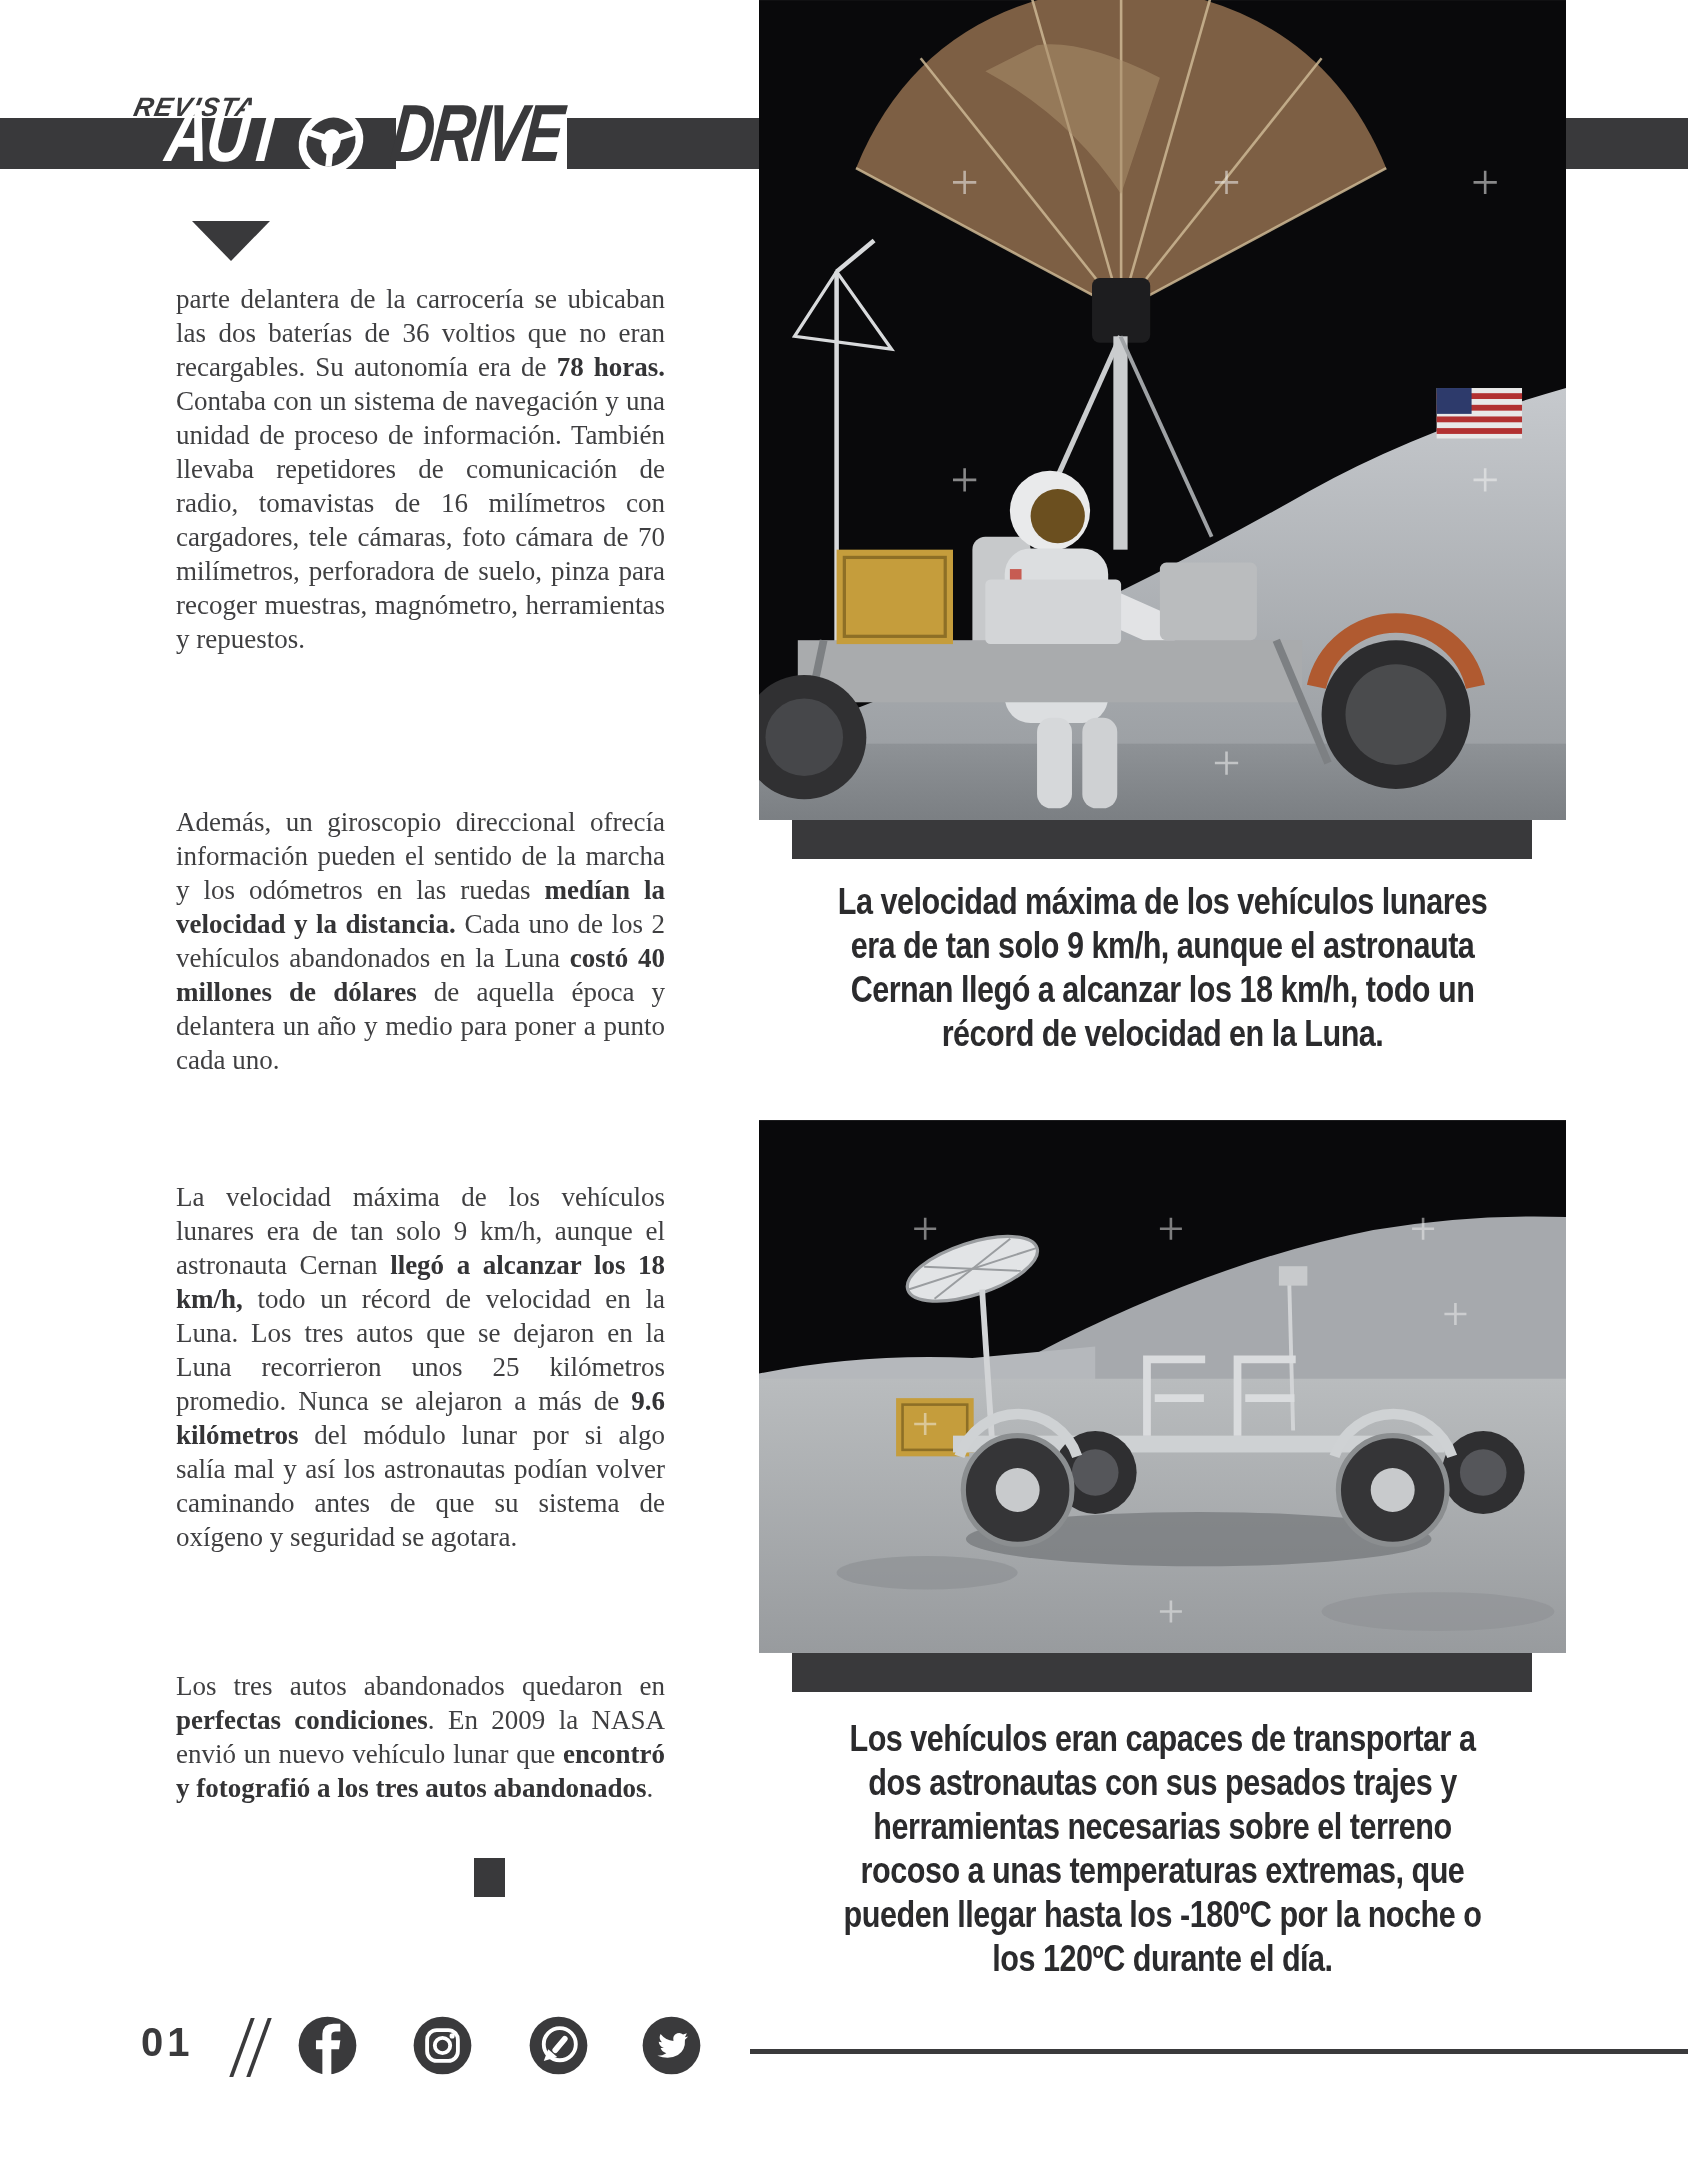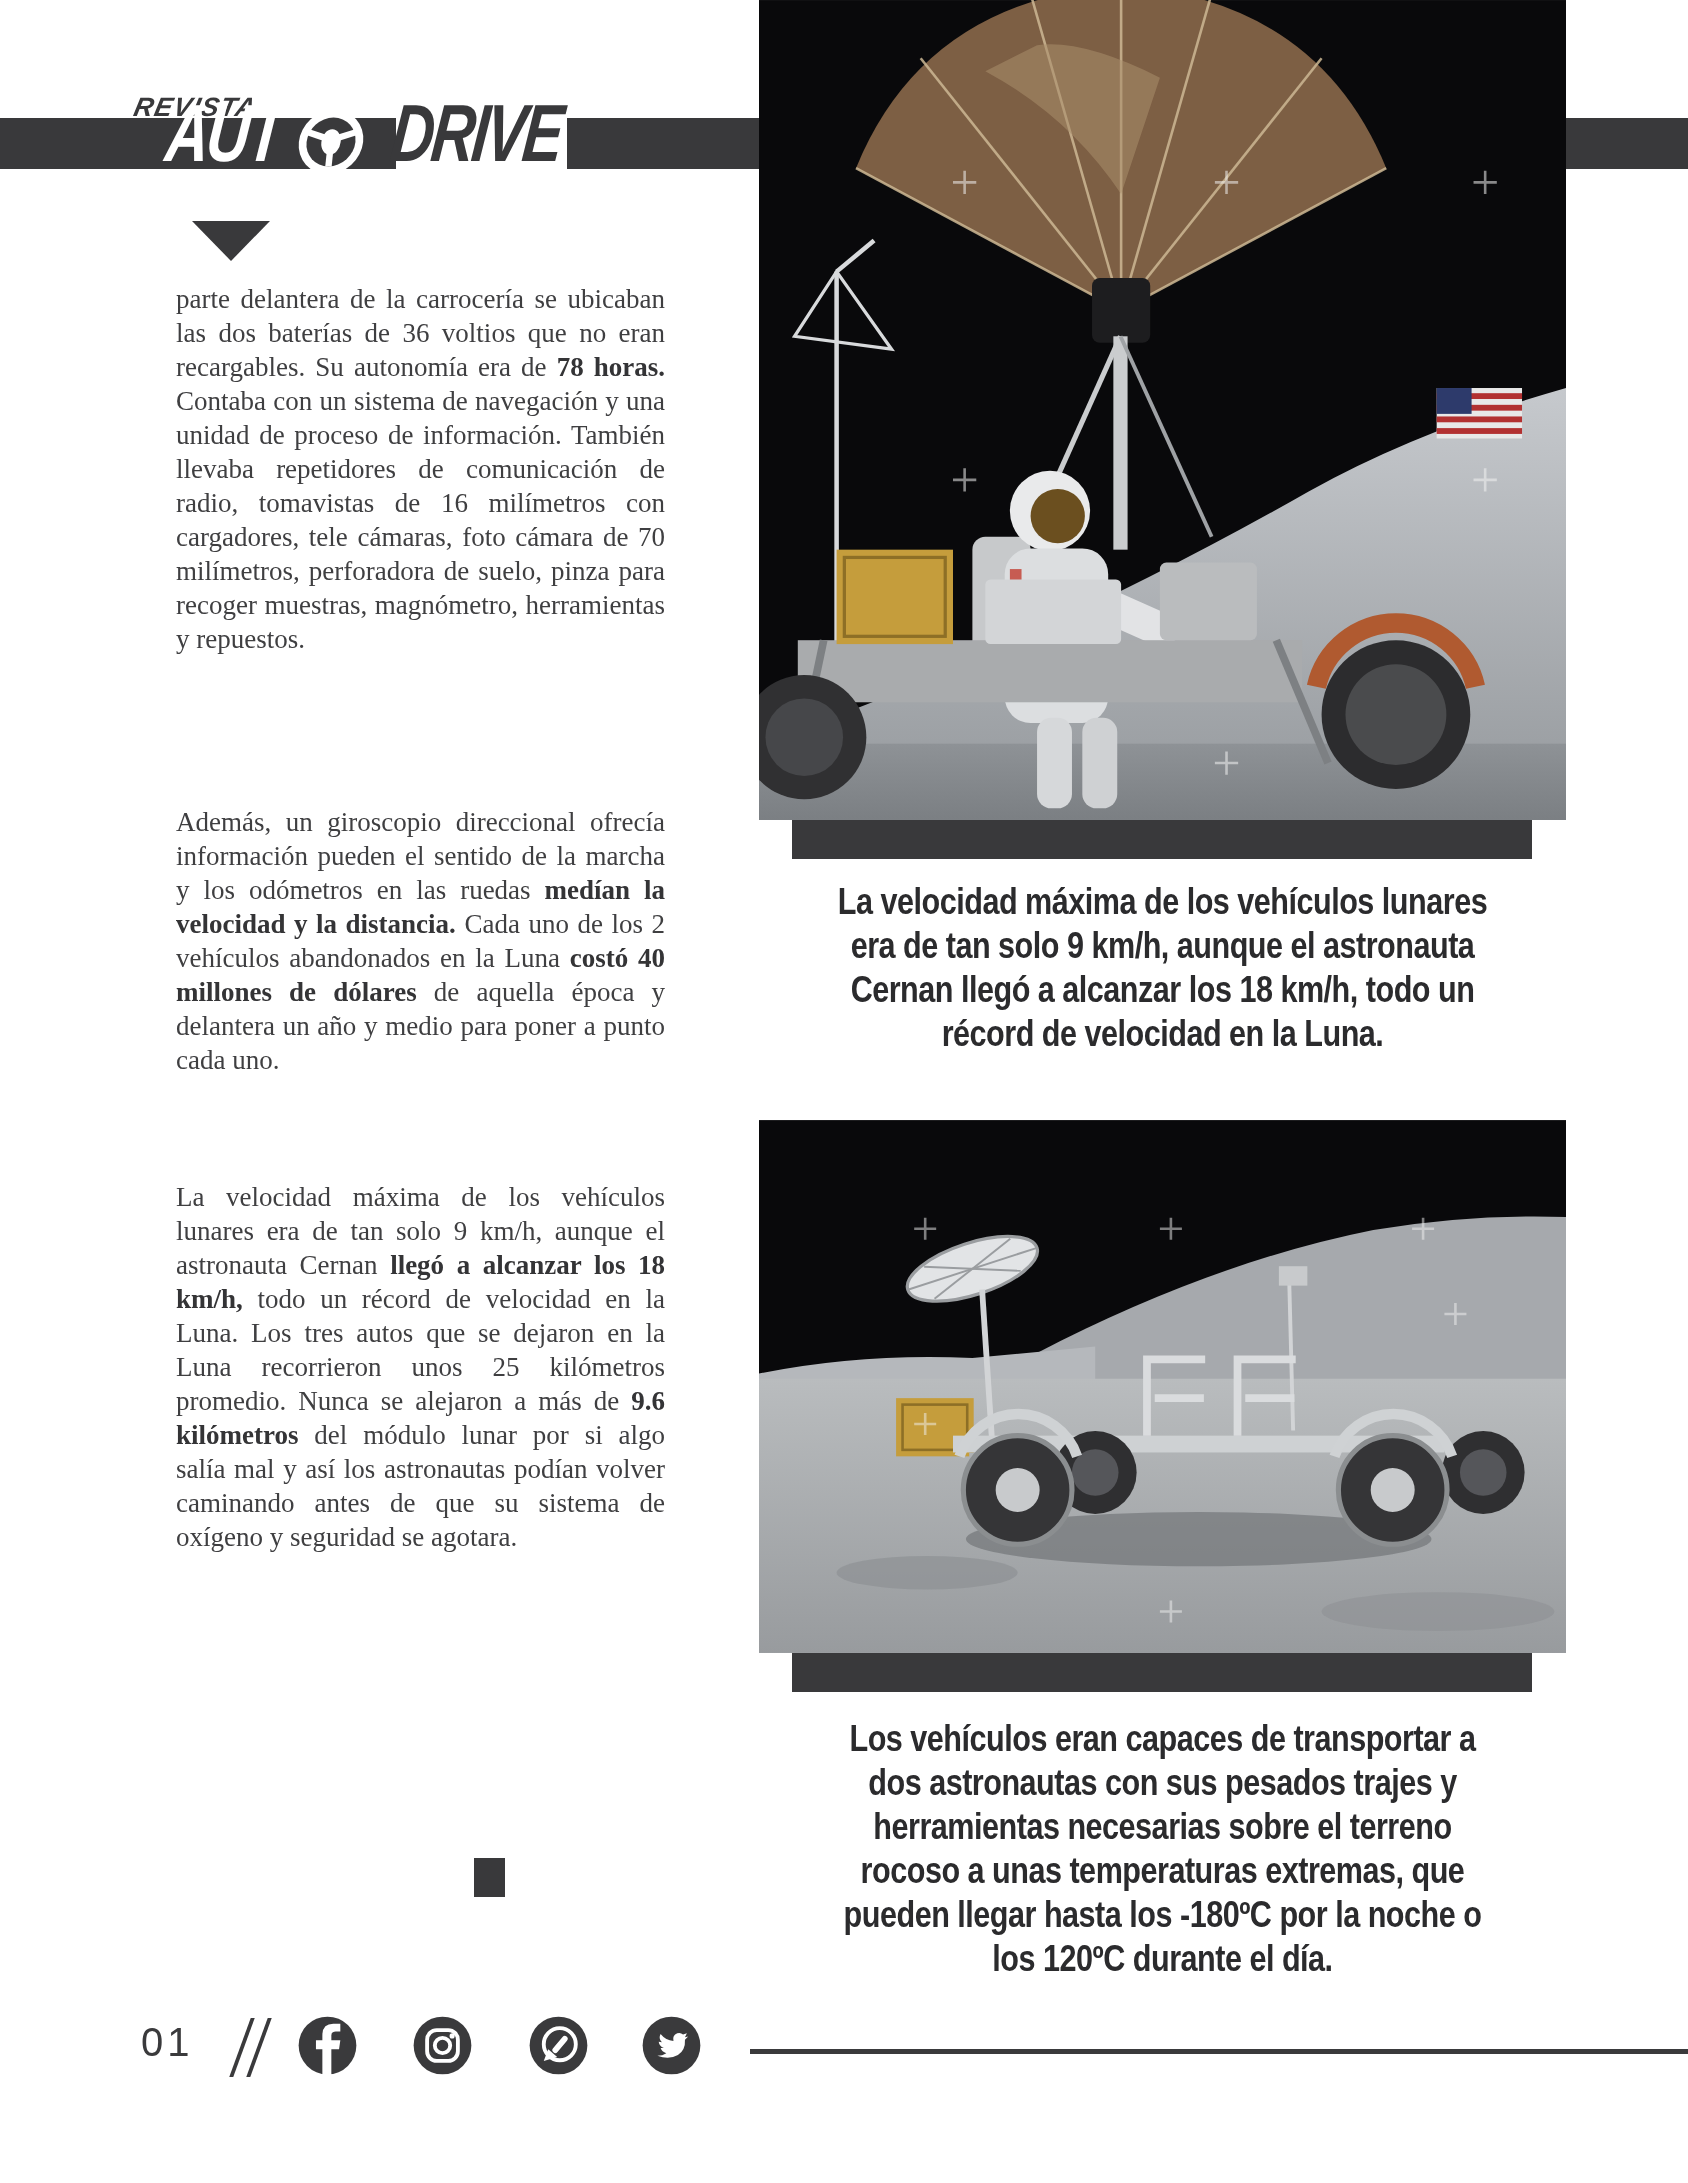--- a/index.html
+++ b/index.html
@@ -42,21 +42,21 @@
   
   .caption{
     position:absolute;left:695px;width:935px;text-align:center;
     font-family:"Liberation Sans",sans-serif;font-weight:bold;
     font-size:36px;line-height:44px;color:#2b2b2d;letter-spacing:-0.6px;
     transform:scaleX(0.85);transform-origin:50% 0;
   }
   
   .page-num{
     position:absolute;left:141px;top:2020px;
-    font-family:"Liberation Sans",sans-serif;font-weight:normal;
+    font-family:"Liberation Sans",sans-serif;font-weight:bold;
     font-size:40px;letter-spacing:3.9px;color:#3a3a3c;
   }
   .slash{position:absolute;top:2018px;width:3.9px;height:59px;background:#3a3a3c;transform:skewX(-20deg);}
   .social{position:absolute;top:2016px;width:59px;height:59px;}
   .footer-line{position:absolute;left:750px;top:2049px;width:938px;height:4.5px;background:#3a3a3c;}
 </style>
 </head>
 <body>
 
 <div id="page">
@@ -78,20 +78,21 @@
       </g>
     </svg>
     <div class="logo-big dark">DRIVE</div>
   </div>
 
   <div class="tri-down"></div>
 
   <div class="para" style="top:282px;"><span>parte delantera de la carrocería se ubicaban las dos baterías de 36 voltios que no eran recargables. Su autonomía era de </span><b>78 horas.</b><span> Contaba con un sistema de navegación y una unidad de proceso de información. También llevaba repetidores de comunicación de radio, tomavistas de 16 milímetros con cargadores, tele cámaras, foto cámara de 70 milímetros, perforadora de suelo, pinza para recoger muestras, magnómetro, herramientas y repuestos.</span></div>
   <div class="para" style="top:805px;"><span>Además, un giroscopio direccional ofrecía información pueden el sentido de la marcha y los odómetros en las ruedas </span><b>medían la velocidad y la distancia.</b><span> Cada uno de los 2 vehículos abandonados en la Luna </span><b>costó 40 millones de dólares</b><span> de aquella época y delantera un año y medio para poner a punto cada uno.</span></div>
   <div class="para" style="top:1180px;"><span>La velocidad máxima de los vehículos lunares era de tan solo 9 km/h, aunque el astronauta Cernan </span><b>llegó a alcanzar los 18 km/h,</b><span> todo un récord de velocidad en la Luna. Los tres autos que se dejaron en la Luna recorrieron unos 25 kilómetros promedio. Nunca se alejaron a más de </span><b>9.6 kilómetros</b><span> del módulo lunar por si algo salía mal y así los astronautas podían volver caminando antes de que su sistema de oxígeno y seguridad se agotara.</span></div>
+  <div class="para" style="top:1669px;"><span>Los tres autos abandonados quedaron en </span><b>perfectas condiciones</b><span>. En 2009 la NASA envió un nuevo vehículo lunar que </span><b>encontró y fotografió a los tres autos abandonados</b><span>.</span></div>
   <div class="end-square"></div>
 
   <svg class="photo" style="top:0;height:820px;" width="807" height="820" viewBox="0 0 1248 1268">
     <defs>
       <linearGradient id="mtn1" x1="0" y1="0" x2="0" y2="1">
         <stop offset="0" stop-color="#c6c9cd"></stop>
           <stop offset="1" stop-color="#94989c"></stop>
       </linearGradient>
       <linearGradient id="gnd1" x1="0" y1="0" x2="0" y2="1">
         <stop offset="0" stop-color="#8e9296"></stop>

